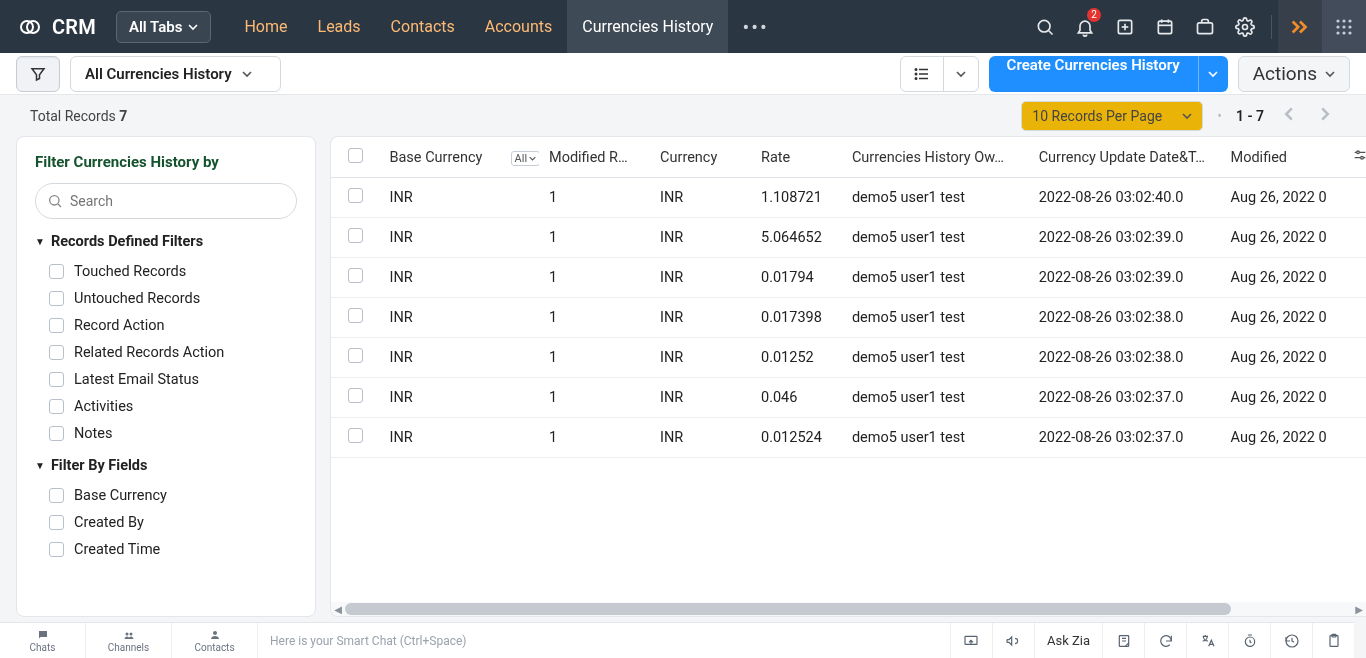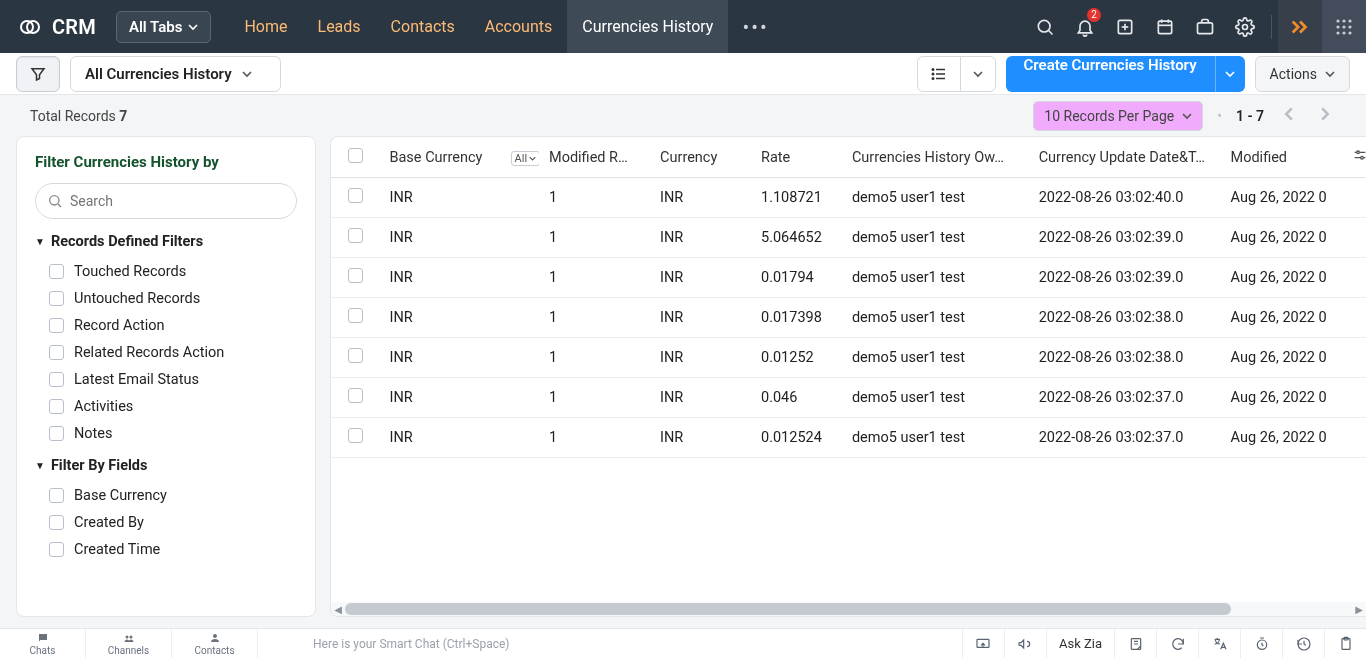--- a/index.html
+++ b/index.html
@@ -29,26 +29,26 @@
   .filter-square { width: 44px; height: 36px; border: 1px solid #c7cdd4; border-radius: 6px; display:flex; align-items:center; justify-content:center; background:#f0f2f5; box-shadow: inset 0 1px 2px rgba(0,0,0,.06); cursor:pointer;}
   .view-dd { height: 36px; border:1px solid #d4d9de; border-radius:6px; background:#fff; padding:0 28px 0 14px; font-size:15px; display:flex; align-items:center; position:relative; cursor:pointer; font-weight:600; color:#222;}
   .caret-dn { margin-left:10px; }
   .toolbar .spacer { flex:1; }
   .split-btn { height:36px; border:1px solid #d4d9de; border-radius:6px; background:#fff; display:flex; align-items:center; }
   .split-btn .seg { padding:0 12px; display:flex; align-items:center; height:100%; }
   .split-btn .seg + .seg { border-left:1px solid #d4d9de; }
   .primary-split { display:flex; height:36px; border-radius:6px; overflow:hidden; }
   .primary-split .main { background:#1f8fff; color:#fff; border:none; padding:0 18px; font-size:15px; font-weight:600; cursor:pointer; }
   .primary-split .ddpart { background:#1f8fff; border-left:1px solid rgba(255,255,255,.35); width:30px; display:flex; align-items:center; justify-content:center; cursor:pointer; color:#fff;}
-  .actions-btn { height:36px; border:1px solid #d4d9de; border-radius:6px; background:#f4f5f7; padding:0 14px; font-size:14px; display:flex; align-items:center; gap:8px; cursor:pointer; color:#333;}
+  .actions-btn { height:36px; border:1px solid #d4d9de; border-radius:6px; background:#f4f5f7; padding:0 14px; font-size:19px; display:flex; align-items:center; gap:8px; cursor:pointer; color:#333;}
 
   
   .subheader { height:41px; display:flex; align-items:center; padding:0 30px 0 30px; color:#444; font-size:14px; }
   .subheader .right { margin-left:auto; display:flex; align-items:center; gap:14px; }
-  .perpage { height:30px; border:1px solid #d4d9de; border-radius:5px; background:#f0abfc; padding:0 10px; display:flex; align-items:center; gap:8px; font-size:14px; cursor:pointer;}
+  .perpage { height:30px; border:1px solid #d4d9de; border-radius:5px; background:#eab308; padding:0 10px; display:flex; align-items:center; gap:20px; font-size:14px; cursor:pointer;}
   .pg-dot { color:#b8bec6; }
   .pg-range { font-size:14px; color:#222; font-weight:600;}
   .pg-arrow { color:#b8bec6; cursor:pointer; padding:4px;}
   .pg-arrow svg{width:14px;height:14px;}
 
   
   .main { display:flex; padding:0 0 0 16px; height: calc(658px - 53px - 53px - 41px - 30px); gap:14px; }
   .filters-panel { width: 300px; background:#fff; border:1px solid #e3e6ea; border-radius:8px; padding:16px 18px; overflow-y:auto; }
   .filters-panel h4 { font-size:15px; font-weight:700; margin-bottom:12px; color:#14532d;}
   .search-wrap { position:relative; margin-bottom:14px;}
@@ -74,21 +74,21 @@
   .col-update { width:190px;}
   .col-modified { width:120px;}
   .allpill { font-size:11px; border:1px solid #c7cdd4; border-radius:3px; padding:0 3px; display:inline-flex; align-items:center; gap:2px; color:#555;}
   .th-gear { width:24px; text-align:center;}
   .hscroll { height:14px; background:#f7f8fa; display:flex; align-items:center; }
   .hscroll .arrow { width:14px; text-align:center; color:#8b929c; font-size:10px;}
   .hscroll .track { flex:1; height:12px; background:#f7f8fa; border-radius:6px; position:relative;}
   .hscroll .thumb { position:absolute; left:0; top:0; height:12px; width:88%; background:#c5cad1; border-radius:6px;}
 
   
-  .bottombar { position:absolute; left:0; right:0; bottom:0; height:30px; background:#fff; border-top:1px solid #e3e6ea; display:flex; align-items:stretch; font-size:12px; color:#6b7280;gap:43px;}
+  .bottombar { position:absolute; left:0; right:12px; bottom:0; height:36px; background:#fff; border-top:1px solid #e3e6ea; display:flex; align-items:stretch; font-size:12px; color:#6b7280;}
   .bb-tab { width:86px; display:flex; flex-direction:column; align-items:center; justify-content:center; border-right:1px solid #eceef1; cursor:pointer;}
   .bb-tab svg { width:12px; height:12px; color:#6a737d;}
   .bb-tab span { font-size:10px; margin-top:1px;}
   .bb-smartchat { flex:0 0 auto; padding:0 12px; display:flex; align-items:center; color:#9aa2ac; min-width:300px;}
   .bb-spacer { flex:1;}
   .bb-icons { display:flex; align-items:stretch;}
   .bb-icon { width:42px; border-left:1px solid #eceef1; display:flex; align-items:center; justify-content:center; cursor:pointer; color:#5a6470;}
   .bb-icon svg { width:16px; height:16px;}
   .bb-askzia { border-left:1px solid #eceef1; padding:0 12px; display:flex; align-items:center; gap:6px; font-size:13px; color:#333; cursor:pointer;}
 

